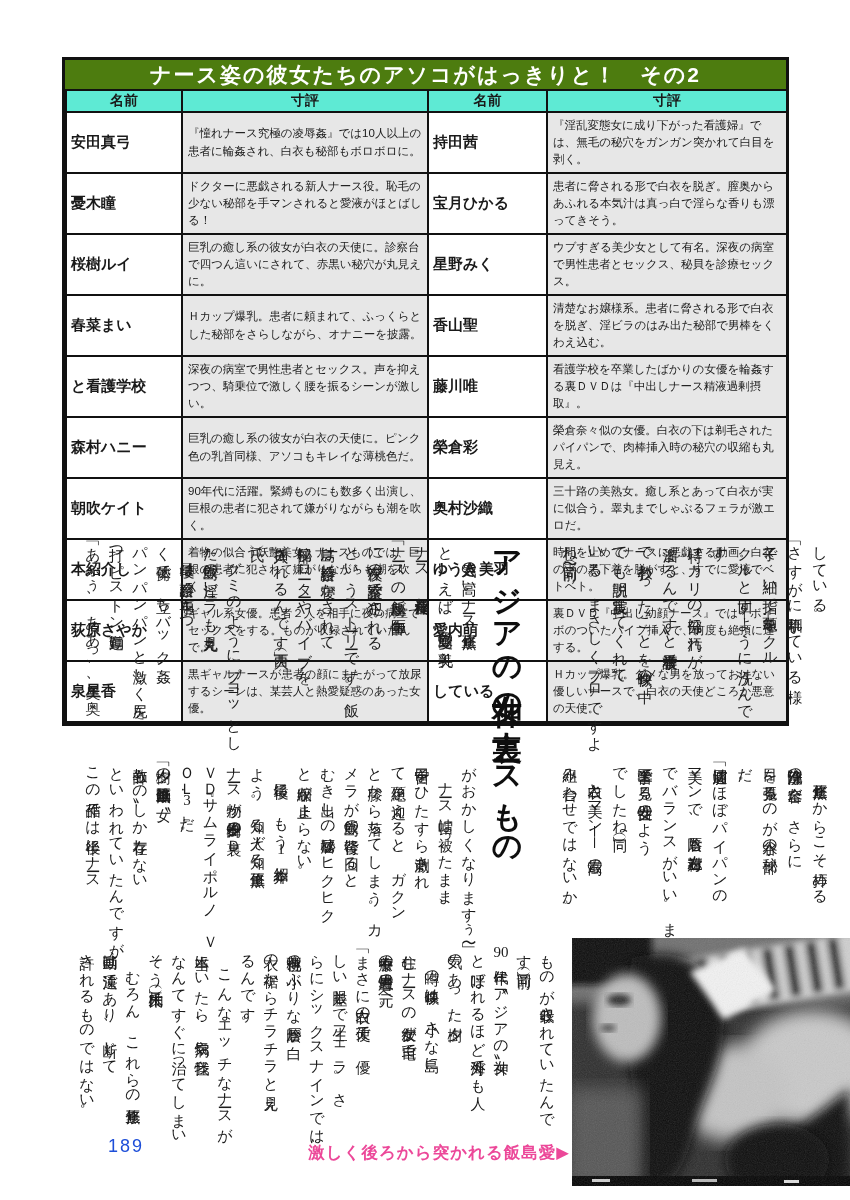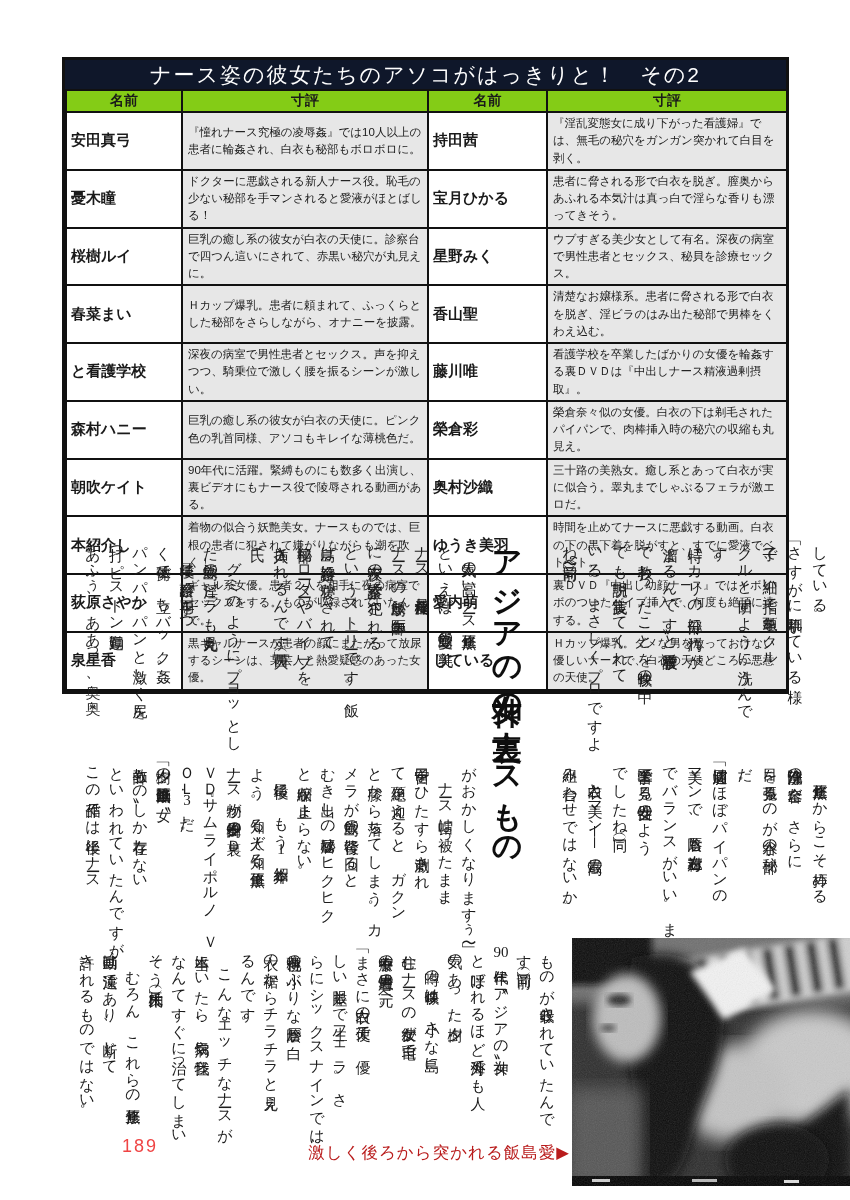--- a/index.html
+++ b/index.html
@@ -4,27 +4,27 @@
 <style>
   * { margin:0; padding:0; box-sizing:border-box; }
   html,body { width:850px; height:1200px; }
   body {
     position:relative; width:850px; height:1200px; background:#ffffff; overflow:hidden;
     font-family:"Liberation Sans","DejaVu Sans",sans-serif; color:#1a1a1a;
   }
   
   .ftable { position:absolute; left:62px; top:57px; width:727px; border:3px solid #111; background:#fff; }
   .ftable-title {
-    background:#0f172a; color:#fff; text-align:center; font-weight:normal;
+    background:#4d7c0f; color:#fff; text-align:center; font-weight:bold;
     font-size:21px; height:29px; line-height:29px; letter-spacing:2px;
   }
   .ftable table { width:100%; border-collapse:collapse; table-layout:fixed; }
   .ftable th, .ftable td { border:2px solid #111; vertical-align:middle; }
-  .ftable th { font-size:14px; font-weight:bold; text-align:center; height:22px; background:#84cc16; }
-  .name-cell { font-weight:bold; font-size:15px; padding:8px 4px; background:#fff; }
+  .ftable th { font-size:14px; font-weight:bold; text-align:center; height:22px; background:#5eead4; }
+  .name-cell { font-weight:bold; font-size:15px; padding:20px 4px; background:#fff; }
   .comment-cell { font-size:11.5px; line-height:1.5; padding:2px 5px; background:#e7e7e7; }
   .ftable tbody td { height:35.5px; }
   
   .vblock {
     position:absolute; writing-mode:vertical-rl; text-orientation:mixed;
     font-family:"Liberation Serif","DejaVu Serif",serif; font-size:15px;
     letter-spacing:0.4px; color:#1b1b1b; white-space:nowrap;
   }
   .vcol { white-space:nowrap; }
   .tcy { text-combine-upright:all; }
@@ -37,23 +37,23 @@
     position:absolute; left:486px; top:531px; height:410px;
     writing-mode:vertical-rl; text-orientation:mixed;
     font-family:"Liberation Sans","DejaVu Sans",sans-serif;
     font-weight:800; font-size:30px; letter-spacing:1px; color:#0e0e0e;
   }
   
   .photo { position:absolute; left:572px; top:938px; width:278px; height:248px; background:#222; overflow:hidden; }
   .photo svg { display:block; }
   .caption {
     position:absolute; top:1142px; right:280px;
-    font-weight:normal; font-size:16.5px; letter-spacing:1px; color:#b91c1c;
-  }
-  .folio { position:absolute; left:122px; top:1136px; font-size:18px; letter-spacing:2px; color:#ef4444; }
+    font-weight:bold; font-size:16.5px; letter-spacing:1px; color:#ec4899;
+  }
+  .folio { position:absolute; left:108px; top:1136px; font-size:18px; letter-spacing:2px; color:#1d4ed8; }
 </style>
 </head>
 <body>
 
 <div class="ftable">
   <div class="ftable-title">ナース姿の彼女たちのアソコがはっきりと！　その2</div>
   <table>
     <colgroup>
       <col style="width:116px">
         <col style="width:246px">
@@ -100,21 +100,21 @@
           <td class="comment-cell">看護学校を卒業したばかりの女優を輪姦する裏ＤＶＤは『中出しナース精液過剰摂取』。</td>
         </tr>
         <tr>
           <td class="name-cell">森村ハニー</td>
           <td class="comment-cell">巨乳の癒し系の彼女が白衣の天使に。ピンク色の乳首同様、アソコもキレイな薄桃色だ。</td>
           <td class="name-cell">榮倉彩</td>
           <td class="comment-cell">榮倉奈々似の女優。白衣の下は剃毛されたパイパンで、肉棒挿入時の秘穴の収縮も丸見え。</td>
         </tr>
         <tr>
           <td class="name-cell">朝吹ケイト</td>
-          <td class="comment-cell">90年代に活躍。緊縛ものにも数多く出演し、裏ビデオにもナース役で陵辱される動画がある。</td>
+          <td class="comment-cell">90年代に活躍。緊縛ものにも数多く出演し、巨根の患者に犯されて嫌がりながらも潮を吹く。</td>
           <td class="name-cell">奥村沙織</td>
           <td class="comment-cell">三十路の美熟女。癒し系とあって白衣が実に似合う。睾丸までしゃぶるフェラが激エロだ。</td>
         </tr>
         <tr>
           <td class="name-cell">本紹介し</td>
           <td class="comment-cell">着物の似合う妖艶美女。ナースものでは、巨根の患者に犯されて嫌がりながらも潮を吹く！</td>
           <td class="name-cell">ゆうき美羽</td>
           <td class="comment-cell">時間を止めてナースに悪戯する動画。白衣の下の黒下着を脱がすと、すでに愛液でベトベト。</td>
         </tr>
         <tr>

